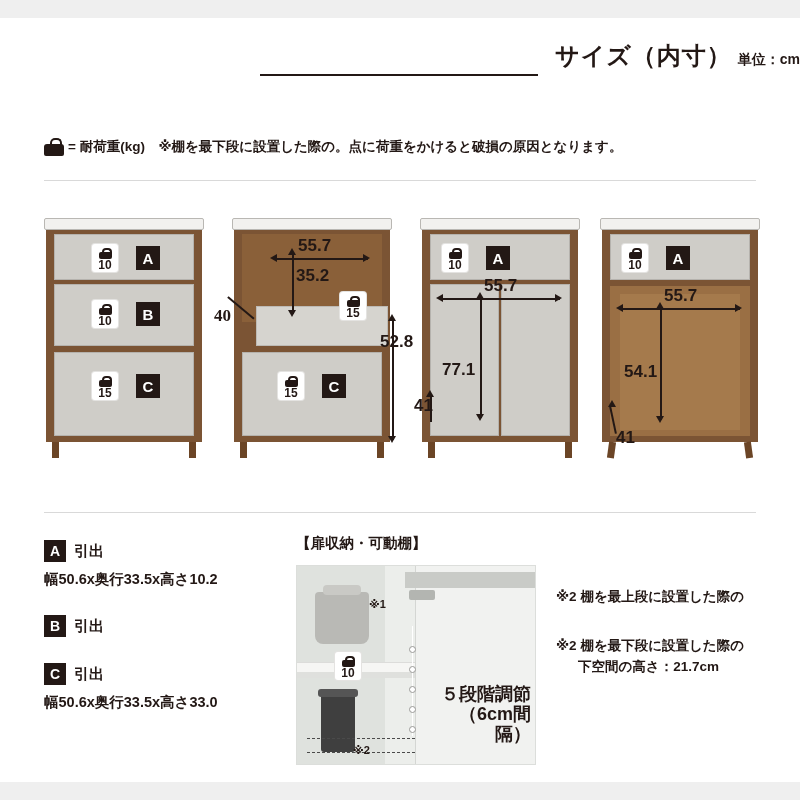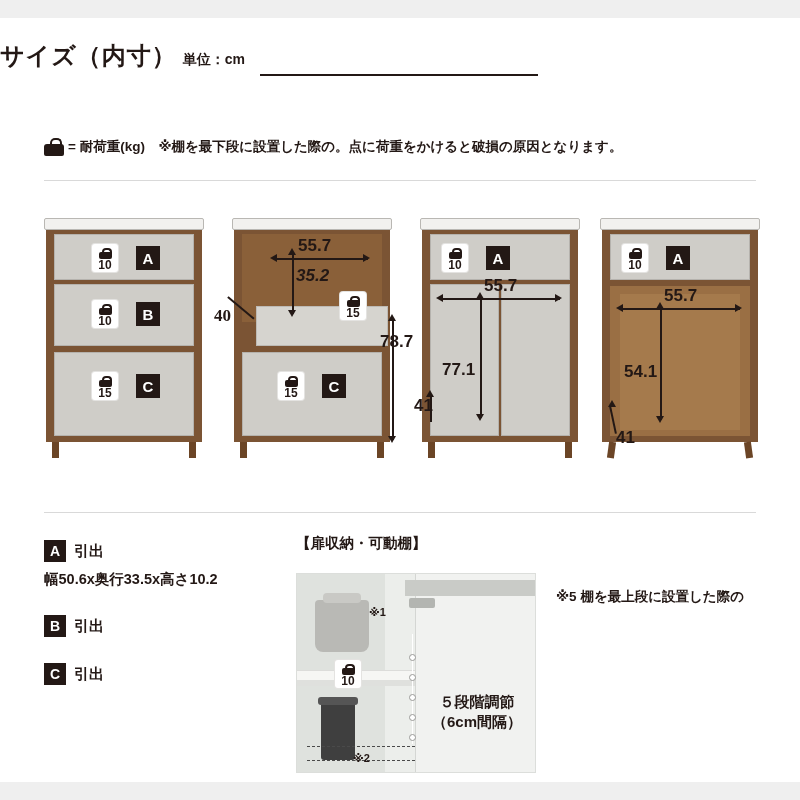--- a/index.html
+++ b/index.html
@@ -9,21 +9,21 @@
     font-family:"Liberation Sans","DejaVu Sans",sans-serif;
     color:#231815;
     position:relative;
     overflow:hidden;
   }
   .edge-top,.edge-bottom{position:absolute;left:0;width:800px;height:18px;background:#efefef;}
   .edge-top{top:0;}
   .edge-bottom{bottom:0;}
 
   
-  .header{position:absolute;top:40px;left:0;width:800px;text-align:left;}
+  .header{position:absolute;top:40px;left:0;width:800px;text-align:right;}
   .header .title{font-size:24px;font-weight:bold;letter-spacing:1px;}
   .header .unit{font-size:14px;font-weight:bold;margin-left:6px;}
   .header-rule{position:absolute;top:74px;left:260px;width:278px;height:2px;background:#231815;}
 
   
   .noteline{position:absolute;top:138px;left:44px;width:720px;font-size:13.5px;font-weight:bold;display:flex;align-items:center;}
   .weight-glyph{display:inline-block;width:20px;height:18px;position:relative;margin-right:4px;}
   .weight-glyph .body{position:absolute;left:0;bottom:0;width:20px;height:12px;background:#231815;border-radius:3px 3px 2px 2px;}
   .weight-glyph .handle{position:absolute;left:6px;top:0;width:8px;height:7px;border:2.5px solid #231815;border-bottom:none;border-radius:5px 5px 0 0;}
 
@@ -73,39 +73,39 @@
   
   .legend{position:absolute;left:44px;top:540px;width:260px;}
   .legend .row{margin-bottom:26px;}
   .legend .r1{display:flex;align-items:center;}
   .legend .sq{width:22px;height:22px;background:#231815;color:#fff;font-size:14px;font-weight:bold;display:flex;align-items:center;justify-content:center;margin-right:8px;}
   .legend .nm{font-size:15px;font-weight:bold;}
   .legend .sz{font-size:14.5px;font-weight:bold;margin-top:8px;}
 
   
   .photoblock{position:absolute;left:296px;top:534px;width:240px;}
-  .photoblock .cap{font-size:14.5px;font-weight:bold;margin-bottom:20px;}
+  .photoblock .cap{font-size:14.5px;font-weight:bold;margin-bottom:12px;}
   .photo{position:relative;width:240px;height:200px;background:#e7e9e6;overflow:hidden;border:1px solid #dcdedb;box-sizing:border-box;}
   .ph-wallL{position:absolute;left:0;top:0;width:88px;height:200px;background:#dfe2de;}
   .ph-wallR{position:absolute;left:88px;top:0;width:152px;height:200px;background:#eceeeb;}
   .ph-panel{position:absolute;left:118px;top:0;width:122px;height:200px;background:#f1f2f0;border-left:1px solid #d4d6d3;box-sizing:border-box;}
   .ph-shelf{position:absolute;left:0;top:96px;width:118px;height:10px;background:#f6f6f4;border-top:1px solid #dcdcda;box-sizing:border-box;}
   .ph-shelf2{position:absolute;left:0;top:106px;width:118px;height:6px;background:#dfe0dd;}
   .ph-pot{position:absolute;left:18px;top:26px;width:54px;height:52px;background:#b9b9b5;border-radius:4px 4px 8px 8px;}
   .ph-pot:after{content:"";position:absolute;left:8px;top:-7px;width:38px;height:10px;background:#c9c9c5;border-radius:4px;}
   .ph-bin{position:absolute;left:24px;top:128px;width:34px;height:58px;background:#3f3f3f;border-radius:3px;}
   .ph-bin:after{content:"";position:absolute;left:-3px;top:-5px;width:40px;height:8px;background:#555;border-radius:3px;}
   .ph-top{position:absolute;left:108px;top:6px;width:132px;height:16px;background:#c9cbc7;}
   .ph-hinge{position:absolute;left:112px;top:24px;width:26px;height:10px;background:#b3b5b1;border-radius:2px;}
   .ph-badge{position:absolute;left:38px;top:86px;}
   .dots{position:absolute;left:112px;top:80px;width:8px;height:86px;}
   .dots i{position:absolute;left:0;width:7px;height:7px;border-radius:50%;background:#fff;border:1px solid #9a9a98;box-sizing:border-box;}
   .ph-vline{position:absolute;left:115px;top:60px;width:1.4px;height:110px;background:#fff;}
   .ph-note{position:absolute;font-size:11px;font-weight:bold;color:#231815;}
-  .ph-ctr{position:absolute;left:126px;top:118px;width:108px;text-align:center;font-size:15px;font-weight:bold;line-height:20px;}
+  .ph-ctr{position:absolute;left:126px;top:118px;width:108px;text-align:right;font-size:18px;font-weight:bold;line-height:20px;}
   .dashline{position:absolute;left:10px;top:172px;width:108px;border-top:1px dashed #4a4a4a;}
   .dashline2{position:absolute;left:10px;top:186px;width:108px;border-top:1px dashed #4a4a4a;}
 
   
   .rnotes{position:absolute;left:556px;top:586px;width:216px;}
   .rnotes p{margin:0 0 28px 0;font-size:13.5px;font-weight:bold;line-height:21px;}
 </style>
 </head>
 <body>
 
@@ -177,29 +177,29 @@
     <div class="leg" style="left:145px;top:232px;"></div>
 
     <div class="arrow-h" style="left:44px;top:48px;width:92px;"></div>
     <div class="ah-l" style="left:38px;top:44px;"></div>
     <div class="ah-r" style="left:131px;top:44px;"></div>
     <div class="dim big" style="left:66px;top:26px;">55.7</div>
 
     <div class="arrow-v" style="left:60px;top:44px;height:60px;"></div>
     <div class="av-t" style="left:56px;top:38px;"></div>
     <div class="av-b" style="left:56px;top:100px;"></div>
-    <div class="dim big" style="left:64px;top:56px;font-style:italic;">35.2</div>
+    <div class="dim big" style="left:64px;top:56px;">35.2</div>
 
     <div class="arrow-h" style="left:-4px;top:86px;width:34px;transform:rotate(40deg);transform-origin:left center;"></div>
     <div class="dim big" style="left:-18px;top:96px;font-family:Liberation Serif, serif;">40</div>
 
     <div class="arrow-v" style="left:160px;top:110px;height:120px;"></div>
     <div class="av-t" style="left:156px;top:104px;"></div>
     <div class="av-b" style="left:156px;top:226px;"></div>
-    <div class="dim big" style="left:148px;top:122px;">78.7</div>
+    <div class="dim big" style="left:148px;top:122px;">52.8</div>
 
     <div class="kgbadge" style="left:108px;top:82px;">
       <span class="g">
           <span class="handle"></span>
           <span class="body"></span>
         </span>
       <span class="num">15</span>
     </div>
 
     <div class="kgbadge" style="left:46px;top:162px;">
@@ -292,20 +292,21 @@
     <div class="r1">
       <div class="sq">B</div>
       <div class="nm">引出</div>
     </div>
   </div>
   <div class="row">
     <div class="r1">
       <div class="sq">C</div>
       <div class="nm">引出</div>
     </div>
+    <div class="sz">幅50.6x奥行33.5x高さ33.0</div>
   </div>
 </div>
 
 <div class="photoblock">
   <div class="cap">【扉収納・可動棚】</div>
   <div class="photo">
     <div class="ph-wallL"></div>
     <div class="ph-wallR"></div>
     <div class="ph-panel"></div>
     <div class="ph-top"></div>
@@ -339,15 +340,19 @@
 
     <div class="dashline"></div>
     <div class="dashline2"></div>
     <div class="ph-note" style="left:72px;top:32px;">※1</div>
     <div class="ph-note" style="left:56px;top:178px;">※2</div>
   </div>
 </div>
 
 <div class="rnotes">
   <p>
-    <span>※5 棚を最上段に設置した際の</span><br>
+    <span>※2 棚を最上段に設置した際の</span><br>
   </p>
+  <p>
+    <span>※2 棚を最下段に設置した際の</span><br>
+    <span style="margin-left:22px;display:inline-block;">下空間の高さ：21.7cm</span>
+  </p>
 </div>
 
 </body></html>

